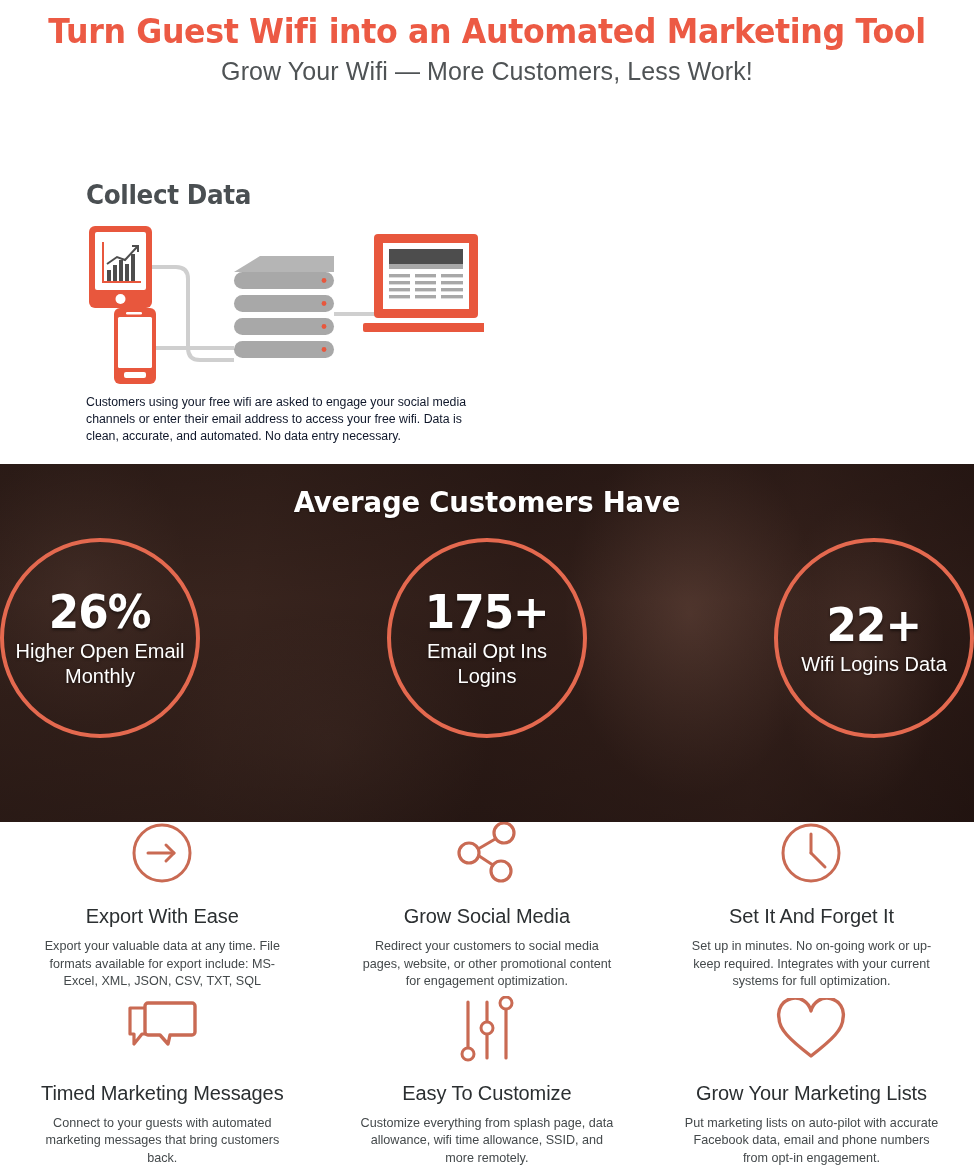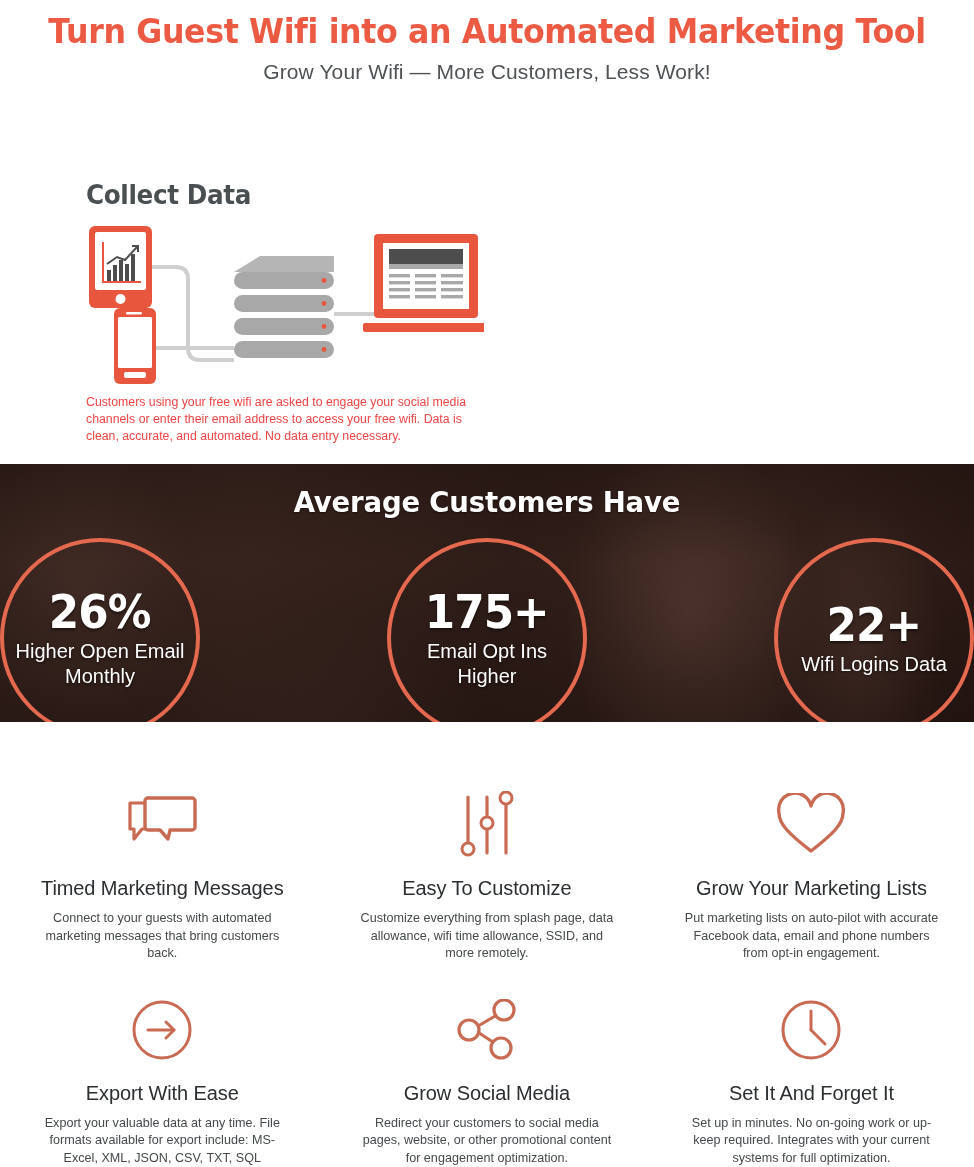--- a/index.html
+++ b/index.html
@@ -35,21 +35,21 @@
     font-size: 33px;
     line-height: 40px;
     font-weight: bold;
     letter-spacing: -0.4px;
     color: #ec5a44;
     transform: scaleX(0.96);
   }
   .subhead {
     margin: 6px 0 0 0;
     font-family: "Liberation Sans", sans-serif;
-    font-size: 21px;
+    font-size: 25px;
     line-height: 27px;
     font-weight: 400;
     color: #4f5355;
     letter-spacing: 0.1px;
   }
 
   
   .panels {
     position: absolute;
     left: 0; top: 160px;
@@ -76,31 +76,31 @@
   .panel-left .panel-title  { left: 86px; }
 
   .panel-art { position: absolute; }
   .panel-left .panel-art  { left: 84px; top: 48px; width: 400px; height: 165px; }
 
   .panel-desc {
     position: absolute;
     font-family: "Liberation Sans", sans-serif;
     font-size: 12.3px;
     line-height: 17px;
-    color: #ef4444;
+    color: #0f172a;
     margin: 0;
   }
   .panel-left .panel-desc  { left: 86px; top: 222px; width: 400px; }
 
   
   .band {
     position: absolute;
     left: 0; top: 464px;
     width: 974px;
-    height: 258px;
+    height: 358px;
     overflow: hidden;
     background: #2e1d19;
   }
   .band-photo {
     position: absolute;
     inset: 0;
     background:
       radial-gradient(ellipse 180px 260px at 690px 150px, rgba(150,108,92,0.40), rgba(150,108,92,0) 70%),
       radial-gradient(ellipse 120px 220px at 860px 190px, rgba(128,92,78,0.34), rgba(128,92,78,0) 70%),
       radial-gradient(ellipse 150px 200px at 80px 120px, rgba(120,88,76,0.26), rgba(120,88,76,0) 72%),
@@ -299,30 +299,71 @@
     <div class="band-photo"></div>
     <div class="band-shade"></div>
     <h2 class="band-title">Average Customers Have</h2>
     <div class="stats">
       <div class="stat">
         <div class="stat-value">26%</div>
         <div class="stat-label">Higher Open Email Monthly</div>
       </div>
       <div class="stat">
         <div class="stat-value">175+</div>
-        <div class="stat-label">Email Opt Ins Higher</div>
+        <div class="stat-label">Email Opt Ins Logins</div>
       </div>
       <div class="stat">
         <div class="stat-value">22+</div>
         <div class="stat-label">Wifi Logins Data</div>
       </div>
     </div>
   </div>
 
   <div class="features">
+
+    <div class="feature-row feature-row-2">
+
+      <div class="feature">
+        <div class="feature-icon">
+          <svg width="62" height="62" viewBox="0 0 62 62" xmlns="http://www.w3.org/2000/svg">
+            <circle cx="31" cy="31" r="28" fill="none" stroke="#c96a53" stroke-width="3"></circle>
+            <line x1="17" y1="31" x2="43" y2="31" stroke="#c96a53" stroke-width="3" stroke-linecap="round"></line>
+            <path d="M35 23 L43 31 L35 39" fill="none" stroke="#c96a53" stroke-width="3" stroke-linecap="round" stroke-linejoin="round"></path>
+          </svg>
+        </div>
+        <h3 class="feature-title">Export With Ease</h3>
+        <p class="feature-desc">Export your valuable data at any time. File formats available for export include: MS-Excel, XML, JSON, CSV, TXT, SQL</p>
+      </div>
+
+      <div class="feature">
+        <div class="feature-icon">
+          <svg width="66" height="62" viewBox="0 0 66 62" xmlns="http://www.w3.org/2000/svg">
+            <line x1="19" y1="30" x2="48" y2="13" stroke="#c96a53" stroke-width="3"></line>
+            <line x1="19" y1="30" x2="45" y2="47" stroke="#c96a53" stroke-width="3"></line>
+            <circle cx="15" cy="31" r="10" fill="#ffffff" stroke="#c96a53" stroke-width="3.2"></circle>
+            <circle cx="50" cy="11" r="10" fill="#ffffff" stroke="#c96a53" stroke-width="3.2"></circle>
+            <circle cx="47" cy="49" r="10" fill="#ffffff" stroke="#c96a53" stroke-width="3.2"></circle>
+          </svg>
+        </div>
+        <h3 class="feature-title">Grow Social Media</h3>
+        <p class="feature-desc">Redirect your customers to social media pages, website, or other promotional content for engagement optimization.</p>
+      </div>
+
+      <div class="feature">
+        <div class="feature-icon">
+          <svg width="62" height="62" viewBox="0 0 62 62" xmlns="http://www.w3.org/2000/svg">
+            <circle cx="31" cy="31" r="28" fill="none" stroke="#c96a53" stroke-width="3"></circle>
+            <line x1="31" y1="31" x2="31" y2="12" stroke="#c96a53" stroke-width="3" stroke-linecap="round"></line>
+            <line x1="31" y1="31" x2="45" y2="45" stroke="#c96a53" stroke-width="3" stroke-linecap="round"></line>
+          </svg>
+        </div>
+        <h3 class="feature-title">Set It And Forget It</h3>
+        <p class="feature-desc">Set up in minutes. No on-going work or up-keep required. Integrates with your current systems for full optimization.</p>
+      </div>
+    </div>
 
     <div class="feature-row feature-row-1">
 
       <div class="feature">
         <div class="feature-icon">
           <svg width="72" height="62" viewBox="0 0 72 62" xmlns="http://www.w3.org/2000/svg">
             <path d="M4 9 h26 v26 h-14 l-8 10 v-10 h-4 z" fill="#ffffff" stroke="#c96a53" stroke-width="3.2" stroke-linejoin="round"></path>
             <path d="M22 4 h44 a3 3 0 0 1 3 3 v26 a3 3 0 0 1 -3 3 h-22 l-2 9 l-8 -9 h-12 a3 3 0 0 1 -3 -3 v-26 a3 3 0 0 1 3 -3 z" fill="#ffffff" stroke="#c96a53" stroke-width="3.4" stroke-linejoin="round"></path>
           </svg>
         </div>
@@ -348,56 +389,15 @@
       <div class="feature">
         <div class="feature-icon">
           <svg width="74" height="64" viewBox="0 0 74 64" xmlns="http://www.w3.org/2000/svg">
             <path d="M37 58 C15 41 5 31 5 20 A15 15 0 0 1 37 13 A15 15 0 0 1 69 20 C69 31 59 41 37 58 Z" fill="none" stroke="#c96a53" stroke-width="3.4" stroke-linejoin="round"></path>
           </svg>
         </div>
         <h3 class="feature-title">Grow Your Marketing Lists</h3>
         <p class="feature-desc">Put marketing lists on auto-pilot with accurate Facebook data, email and phone numbers from opt-in engagement.</p>
       </div>
     </div>
-
-    <div class="feature-row feature-row-2">
-
-      <div class="feature">
-        <div class="feature-icon">
-          <svg width="62" height="62" viewBox="0 0 62 62" xmlns="http://www.w3.org/2000/svg">
-            <circle cx="31" cy="31" r="28" fill="none" stroke="#c96a53" stroke-width="3"></circle>
-            <line x1="17" y1="31" x2="43" y2="31" stroke="#c96a53" stroke-width="3" stroke-linecap="round"></line>
-            <path d="M35 23 L43 31 L35 39" fill="none" stroke="#c96a53" stroke-width="3" stroke-linecap="round" stroke-linejoin="round"></path>
-          </svg>
-        </div>
-        <h3 class="feature-title">Export With Ease</h3>
-        <p class="feature-desc">Export your valuable data at any time. File formats available for export include: MS-Excel, XML, JSON, CSV, TXT, SQL</p>
-      </div>
-
-      <div class="feature">
-        <div class="feature-icon">
-          <svg width="66" height="62" viewBox="0 0 66 62" xmlns="http://www.w3.org/2000/svg">
-            <line x1="19" y1="30" x2="48" y2="13" stroke="#c96a53" stroke-width="3"></line>
-            <line x1="19" y1="30" x2="45" y2="47" stroke="#c96a53" stroke-width="3"></line>
-            <circle cx="15" cy="31" r="10" fill="#ffffff" stroke="#c96a53" stroke-width="3.2"></circle>
-            <circle cx="50" cy="11" r="10" fill="#ffffff" stroke="#c96a53" stroke-width="3.2"></circle>
-            <circle cx="47" cy="49" r="10" fill="#ffffff" stroke="#c96a53" stroke-width="3.2"></circle>
-          </svg>
-        </div>
-        <h3 class="feature-title">Grow Social Media</h3>
-        <p class="feature-desc">Redirect your customers to social media pages, website, or other promotional content for engagement optimization.</p>
-      </div>
-
-      <div class="feature">
-        <div class="feature-icon">
-          <svg width="62" height="62" viewBox="0 0 62 62" xmlns="http://www.w3.org/2000/svg">
-            <circle cx="31" cy="31" r="28" fill="none" stroke="#c96a53" stroke-width="3"></circle>
-            <line x1="31" y1="31" x2="31" y2="12" stroke="#c96a53" stroke-width="3" stroke-linecap="round"></line>
-            <line x1="31" y1="31" x2="45" y2="45" stroke="#c96a53" stroke-width="3" stroke-linecap="round"></line>
-          </svg>
-        </div>
-        <h3 class="feature-title">Set It And Forget It</h3>
-        <p class="feature-desc">Set up in minutes. No on-going work or up-keep required. Integrates with your current systems for full optimization.</p>
-      </div>
-    </div>
   </div>
 
 </div>
 
 </body></html>

